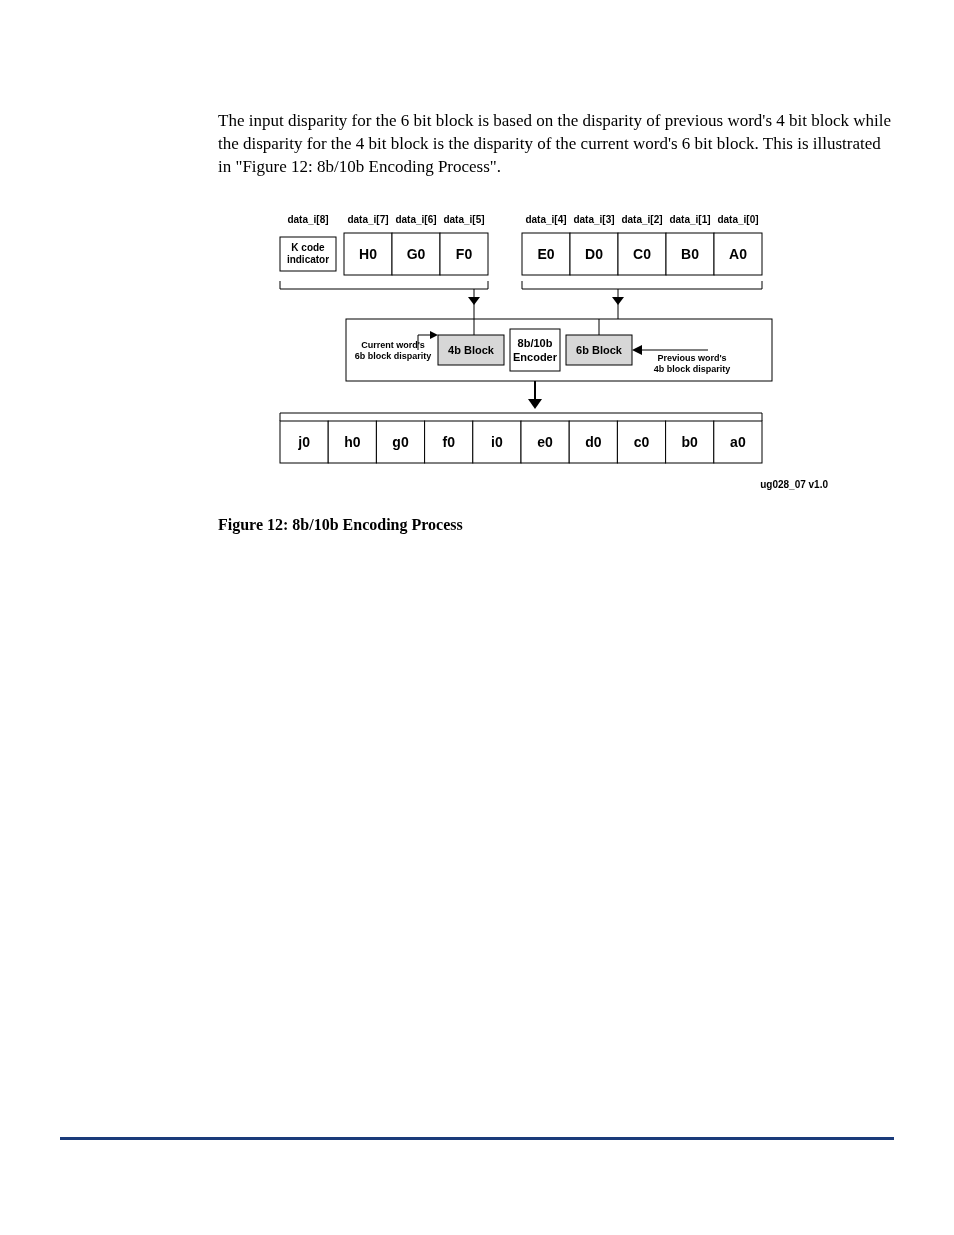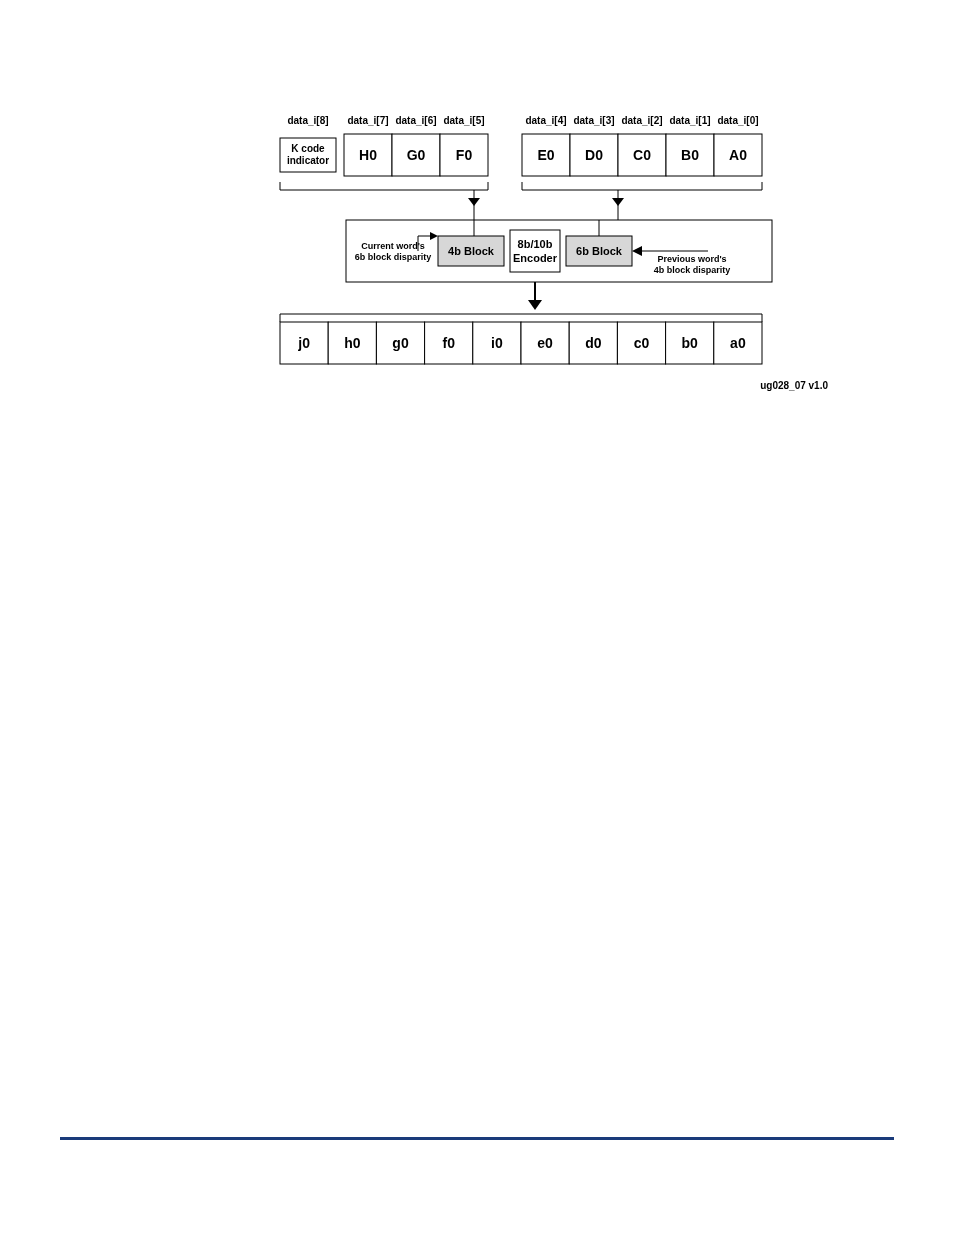--- a/index.html
+++ b/index.html
@@ -40,20 +40,21 @@
     right: 60px;
     bottom: 95px;
     height: 3px;
     background: #1a3b7a;
   }
 </style>
 </head>
 <body>
 
 <div class="page">
+  <div class="para">The input disparity for the 6 bit block is based on the disparity of previous word's 4 bit block while the disparity for the 4 bit block is the disparity of the current word's 6 bit block. This is illustrated in "Figure 12: 8b/10b Encoding Process".</div>
 
   <div class="fig-wrap">
     <svg width="560" height="290" viewBox="0 0 560 290">
 
       <g font-size="10" text-anchor="middle">
         <text x="30" y="14">data_i[8]</text>
         <text x="90" y="14">data_i[7]</text>
         <text x="138" y="14">data_i[6]</text>
         <text x="186" y="14">data_i[5]</text>
         <text x="268" y="14">data_i[4]</text>
@@ -172,15 +173,16 @@
         <text x="315.3" y="238">d0</text>
         <text x="363.5" y="238">c0</text>
         <text x="411.7" y="238">b0</text>
         <text x="459.9" y="238">a0</text>
       </g>
 
       <text x="550" y="279" font-size="10" text-anchor="end">ug028_07 v1.0</text>
     </svg>
   </div>
 
+  <div class="caption">Figure 12: 8b/10b Encoding Process</div>
 </div>
 
 <div class="footer-rule"></div>
 
 </body></html>

